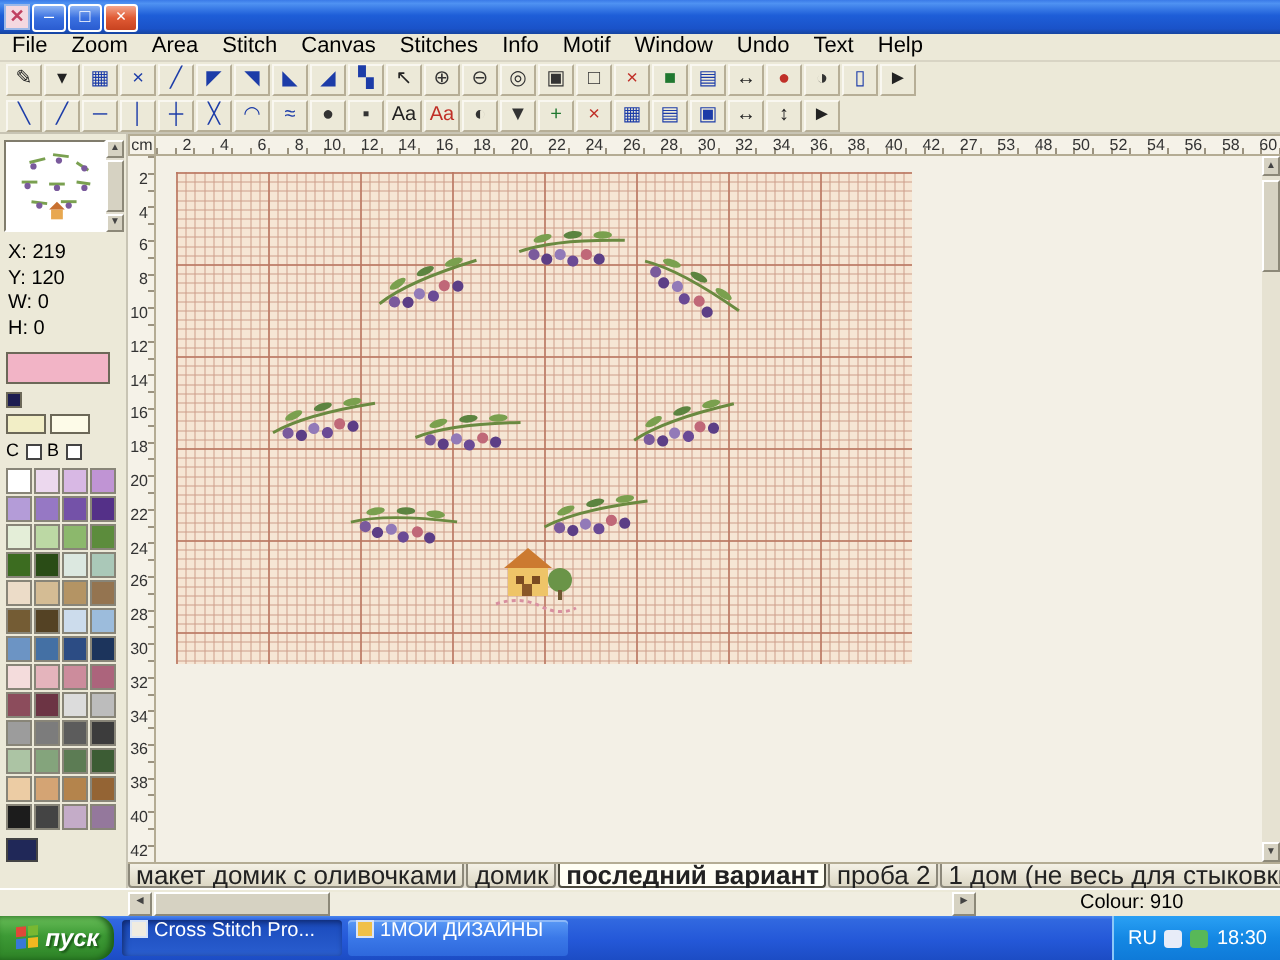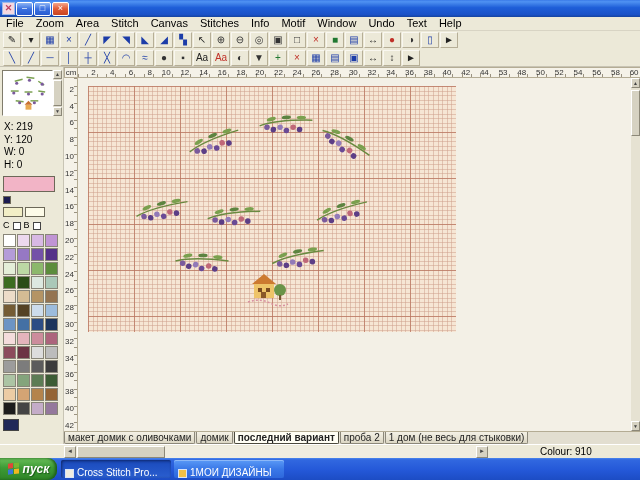--- a/index.html
+++ b/index.html
@@ -80,21 +80,21 @@
   .subrow div{width:20px;height:10px;border:1px solid #6c6858}
   .cbrow{position:absolute;left:3px;top:154px;display:flex;align-items:center;gap:3px;font-size:9px;line-height:9px}
   .cbrow .cbx{width:8px;height:8px;border:1px solid #444;background:#fff}
   .swgrid{position:absolute;left:3px;top:167px;display:grid;grid-template-columns:repeat(4,13px);gap:1px}
   .swatch{width:13px;height:13px;border:1px solid #888578}
   .footswatch{position:absolute;left:3px;top:352px;width:16px;height:12px;border:1px solid #444}
 
   
   .tabbar{position:absolute;left:64px;top:431px;width:576px;height:13px;background:#e2ded0;
     display:flex;align-items:flex-start;overflow:hidden;border-top:1px solid #b4ac94}
-  .tab{flex:0 0 auto;height:12px;line-height:11px;font-size:10px;padding:0 3px;margin-right:1px;
+  .tab{flex:0 0 auto;height:12px;line-height:11px;font-size:13px;padding:0 3px;margin-right:1px;
     white-space:nowrap;background:linear-gradient(#f4f1e6,#dcd7c4);border:1px solid #8c887a;border-top:none;
     border-radius:0 0 2px 2px;color:#222}
   .tab.active{background:#fffef4;border-color:#4c4a3e;font-weight:bold}
 
   
   .statusbar{position:absolute;left:0;top:444px;width:640px;height:14px;background:#ece9d8;
     border-top:1px solid #fff}
   .hscroll{position:absolute;left:64px;top:1px;width:424px;height:12px;background:#f0ede0;display:flex}
   .hscroll .sbtn{width:12px;flex:0 0 12px;background:#d6d2c2;border:1px solid;border-color:#fff #8c8878 #8c8878 #fff;
     font-size:6px;line-height:9px;text-align:center;color:#444}
@@ -106,21 +106,21 @@
     background:linear-gradient(180deg,#4a86ee 0%,#3168e0 8%,#2458d8 55%,#1c4cc4 100%);display:flex;align-items:center}
   .startbtn{width:57px;height:22px;flex:0 0 57px;border-radius:0 9px 9px 0;
     background:linear-gradient(180deg,#6abf5a 0%,#3d9a35 45%,#2e8427 100%);
     display:flex;align-items:center;justify-content:center;gap:3px;color:#fff;font-weight:bold;
     font-style:italic;font-size:12px;text-shadow:1px 1px 1px #1c5a18;box-shadow:inset -2px 0 3px #1c5a18}
   .flag{width:12px;height:12px;display:grid;grid-template-columns:5px 5px;grid-template-rows:5px 5px;gap:1px;transform:skewY(-6deg)}
   .flag i{display:block}
   .taskbtns{display:flex;gap:3px;margin-left:4px;flex:1;overflow:hidden}
   .taskbtn{width:110px;flex:0 0 110px;height:18px;border-radius:2px;
     background:linear-gradient(180deg,#5a9af6 0%,#3a78e8 50%,#2e68dc 100%);
-    display:flex;align-items:flex-end;gap:3px;padding:0 4px;color:#fff;font-size:10px;
+    display:flex;align-items:flex-start;gap:3px;padding:0 4px;color:#fff;font-size:10px;
     white-space:nowrap;overflow:hidden;box-shadow:inset 0 1px 0 #8cb8f8}
   .taskbtn.active{background:linear-gradient(180deg,#1a4abc,#2a5ecf);box-shadow:inset 1px 1px 3px rgba(0,0,20,.5)}
   .taskbtn .ticon{width:9px;height:9px;flex:0 0 9px;border:1px solid #d8e4f8}
   .tray{height:22px;flex:0 0 84px;margin-left:auto;display:flex;align-items:center;gap:4px;padding:0 5px 0 7px;
     background:linear-gradient(180deg,#2aa0f4 0%,#1488e4 50%,#0f7ad8 100%);
     border-left:1px solid #8cc8f8;color:#fff;font-size:10px}
   .trayicon{width:9px;height:9px;border-radius:2px}
 </style>
 </head>
 <body>
@@ -330,21 +330,21 @@
       <div class="cell">24</div>
       <div class="cell">26</div>
       <div class="cell">28</div>
       <div class="cell">30</div>
       <div class="cell">32</div>
       <div class="cell">34</div>
       <div class="cell">36</div>
       <div class="cell">38</div>
       <div class="cell">40</div>
       <div class="cell">42</div>
-      <div class="cell">44</div>
+      <div class="cell">27</div>
       <div class="cell">53</div>
       <div class="cell">48</div>
       <div class="cell">50</div>
       <div class="cell">52</div>
       <div class="cell">54</div>
       <div class="cell">56</div>
       <div class="cell">58</div>
       <div class="cell">60</div>
     </div>
   <div class="vruler">
@@ -550,15 +550,21 @@
           <span class="ticon" style="background: rgb(240, 236, 224);"></span>
           <span>Cross Stitch Pro...</span>
         </div>
 
 
         <div class="taskbtn" title="1МОИ ДИЗАЙНЫ">
           <span class="ticon" style="background: rgb(240, 192, 72);"></span>
           <span>1МОИ ДИЗАЙНЫ</span>
         </div>
       </div>
+    <div class="tray">
+      <span>RU</span>
+      <span class="trayicon" style="background:#e8ecf8"></span>
+      <span class="trayicon" style="background:#58b858"></span>
+      <span>18:30</span>
+    </div>
   </div>
 
 </div>
 
 </body></html>

